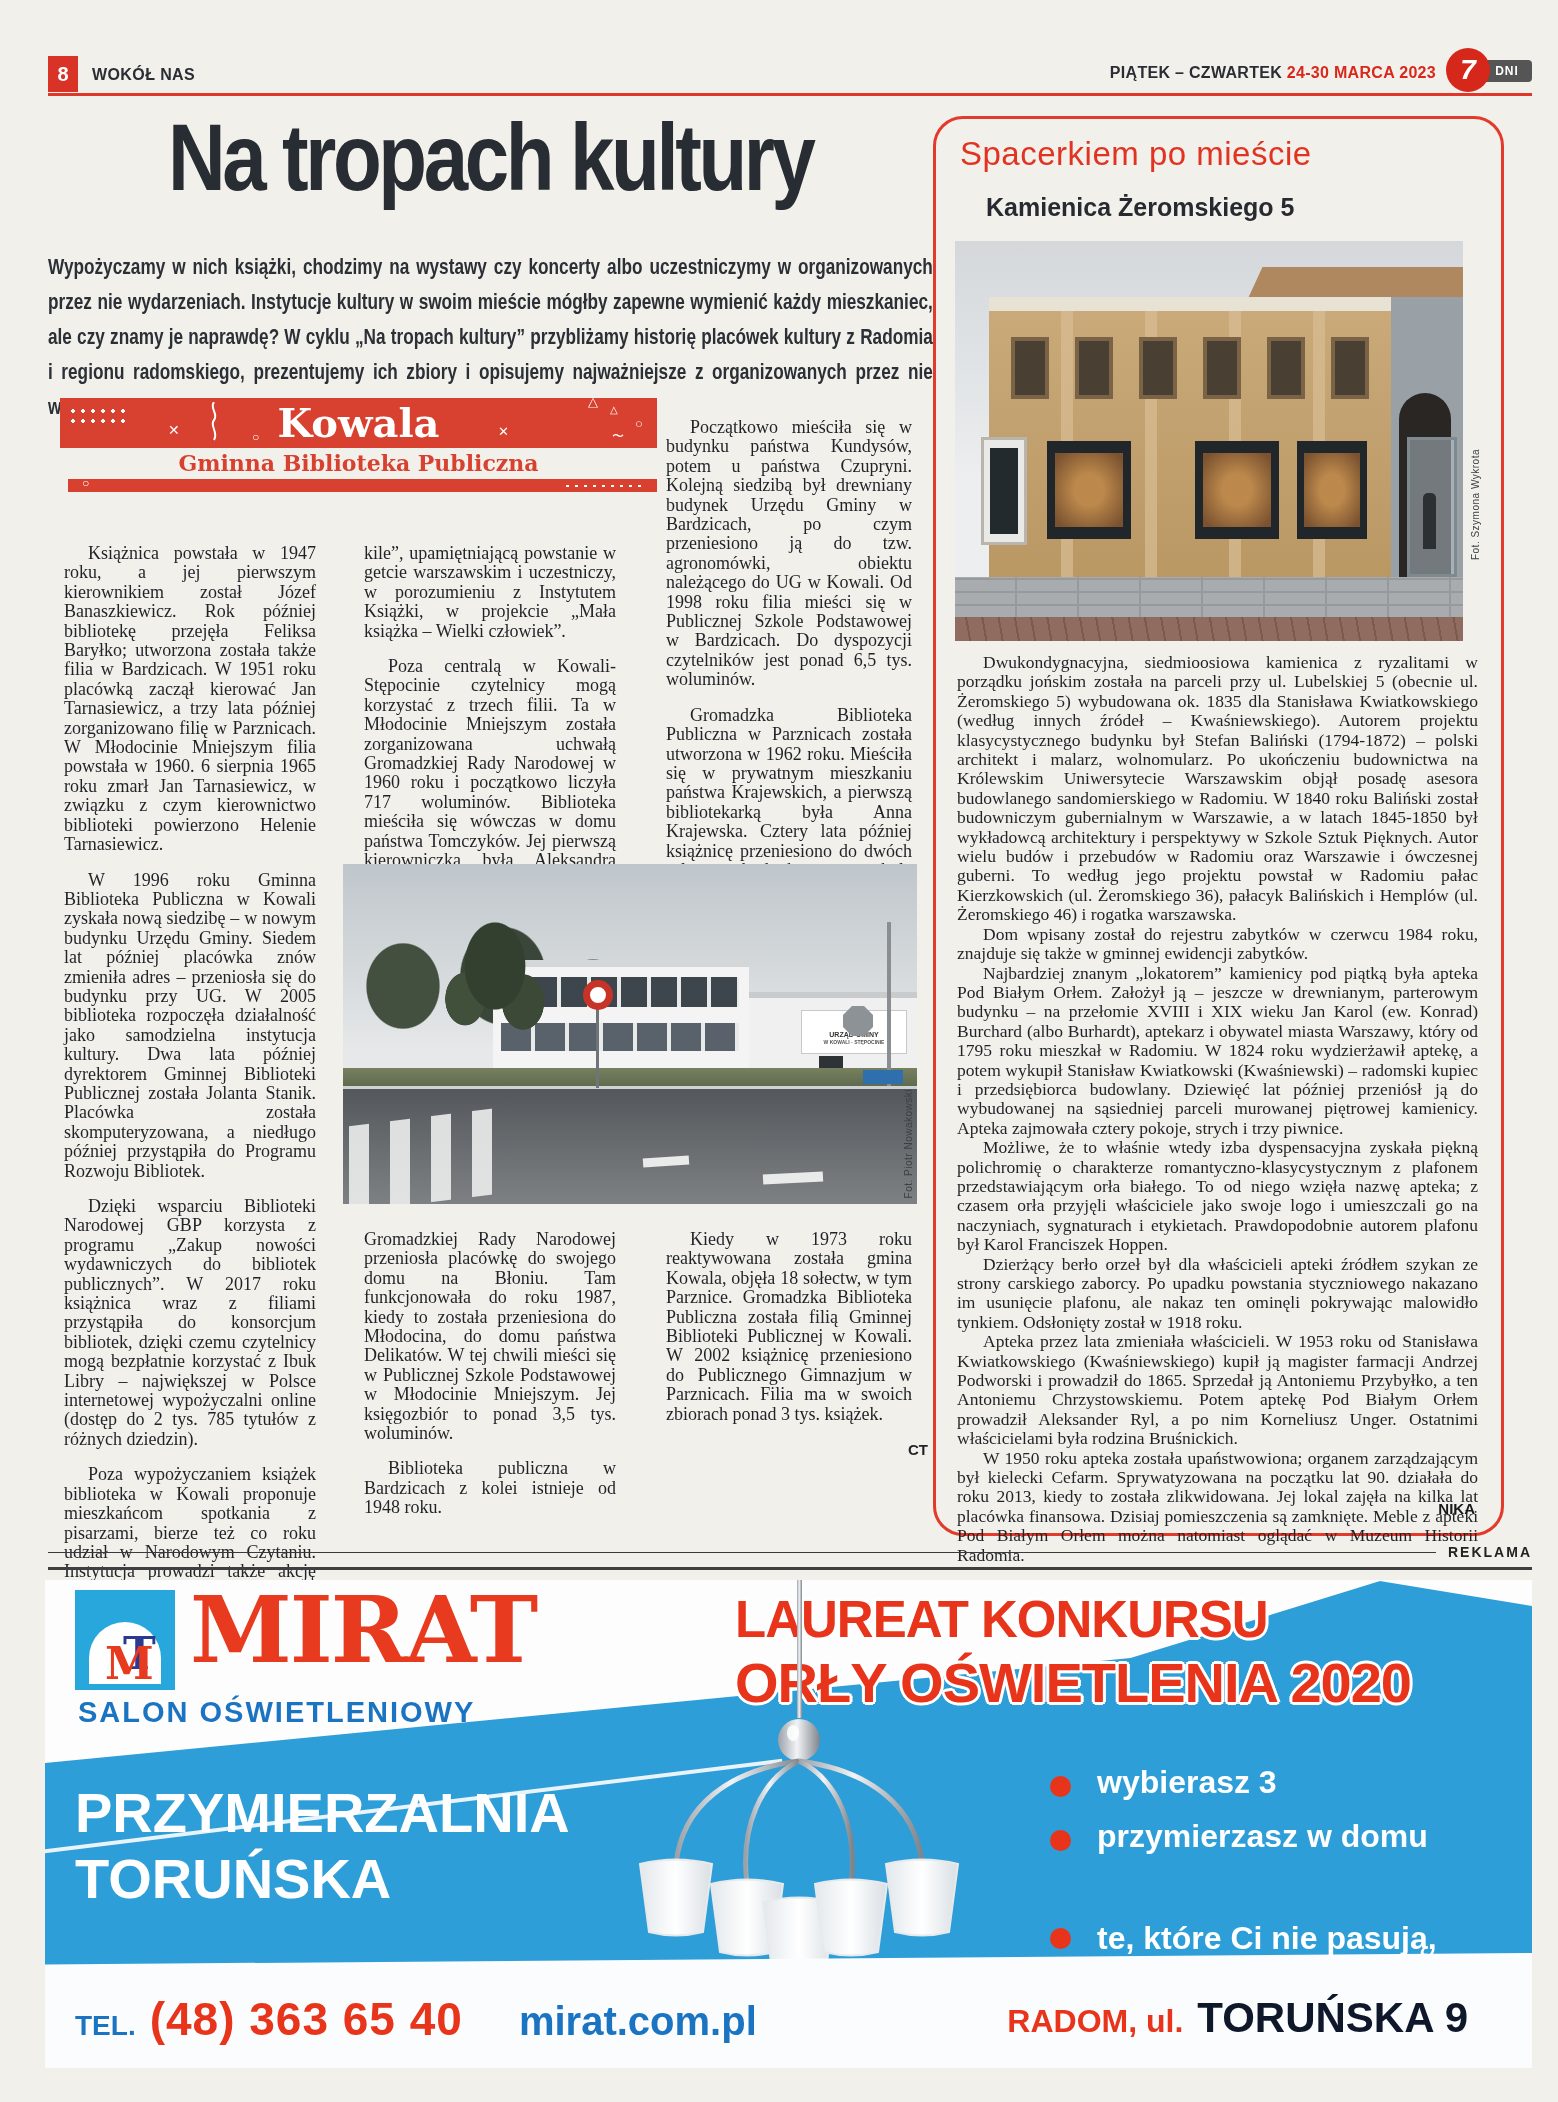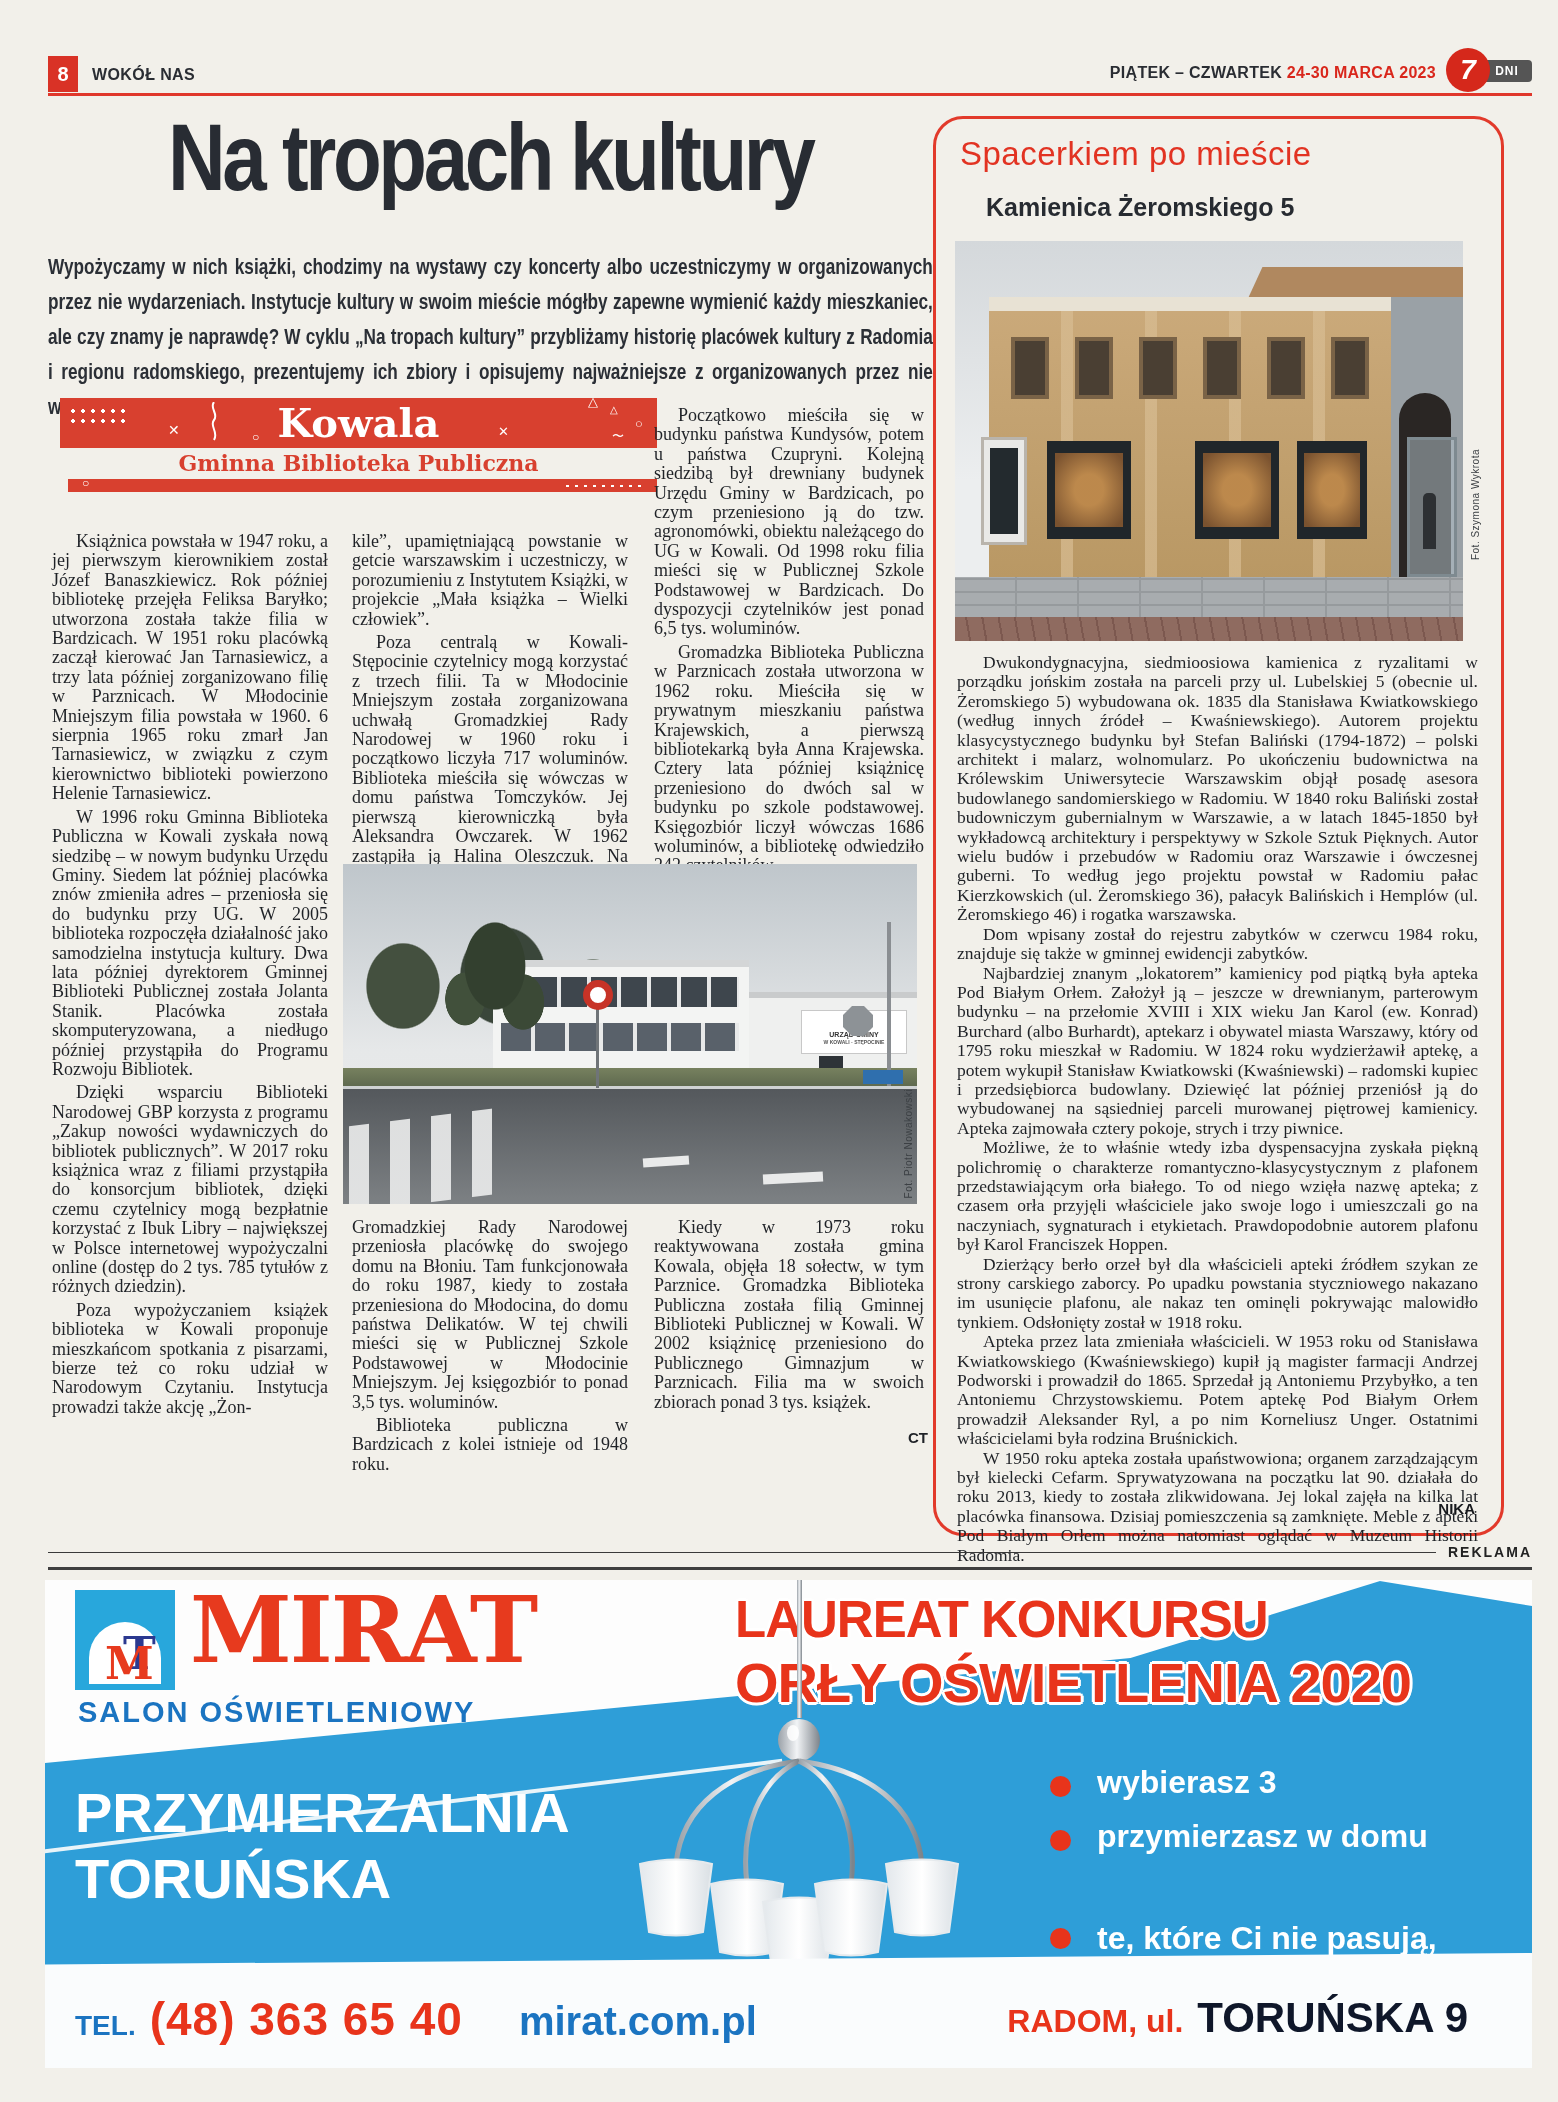--- a/index.html
+++ b/index.html
@@ -34,21 +34,21 @@
   .banner-strip{left:68px;top:479px;width:589px;height:13px;background:#d8402f;}
   .deco{position:absolute;color:#fff;pointer-events:none;}
   .dotgrid{left:8px;top:8px;width:62px;height:22px;
            background-image:radial-gradient(#fff 1.6px,transparent 1.8px);background-size:10px 10px;}
   .strip-dots{position:absolute;right:14px;top:3px;width:80px;height:8px;
               background-image:radial-gradient(#fff 1.4px,transparent 1.6px);background-size:9px 8px;}
 
   
   .col{position:absolute;font-family:"Liberation Serif",serif;font-size:18px;line-height:19.4px;
        text-align:justify;color:#1f2227;}
-  .col p{margin:4px;text-indent:24px;}
+  .col p{margin:16px;text-indent:24px;}
   .col p.noind{text-indent:0;}
   .sig{font-family:"Liberation Sans",sans-serif;font-weight:800;font-size:15px;text-align:right;margin-top:16px;}
 
   
   .photo{position:absolute;overflow:hidden;background:#cfd3d6;}
   .vcredit{position:absolute;writing-mode:vertical-rl;transform:rotate(180deg);
            font-size:10px;color:#3c4044;letter-spacing:.5px;}
 
   
   .walk-box{left:933px;top:116px;width:565px;height:1414px;border:3px solid #e23a2b;border-radius:30px;}

